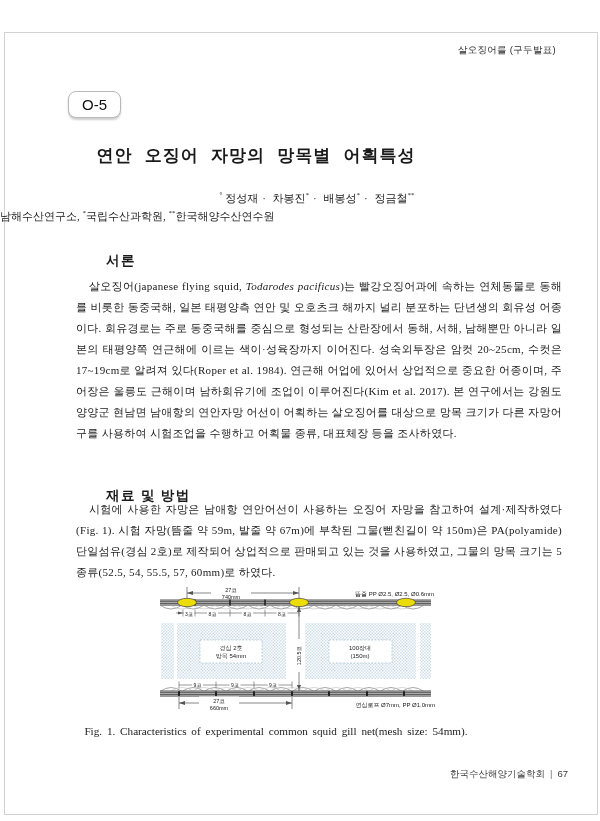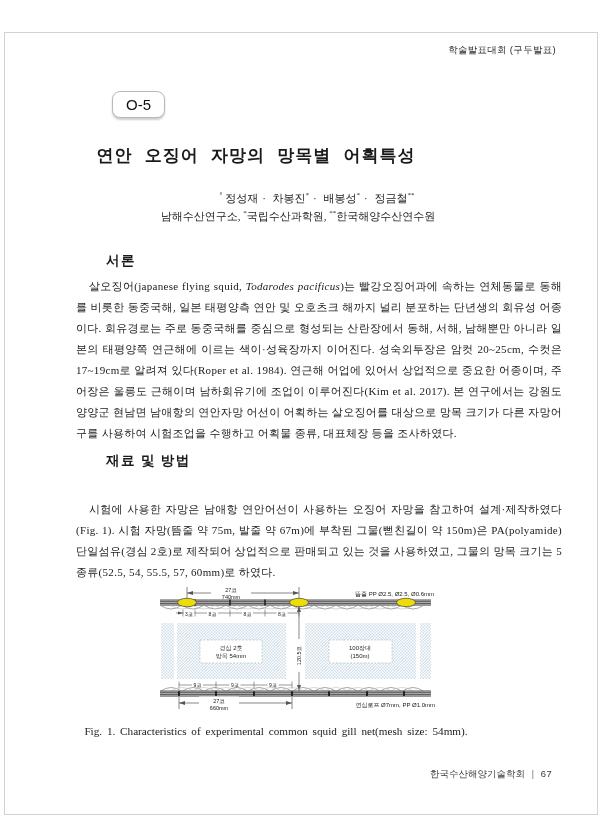--- a/index.html
+++ b/index.html
@@ -4,47 +4,47 @@
 <style>
   html,body{margin:0;padding:0;background:#ffffff;}
   body{width:600px;height:821px;position:relative;overflow:hidden;
        font-family:"Liberation Serif","DejaVu Serif",serif;color:#1a1a1a;}
   .page-border{position:absolute;left:4px;top:32px;width:594px;height:783px;
        border:1px solid #d2d2d2;box-sizing:border-box;pointer-events:none;}
   .hdr{position:absolute;top:44px;right:44px;font-family:"Liberation Sans","DejaVu Sans",sans-serif;
        font-size:9.5px;color:#2b2b2b;letter-spacing:.3px;}
   .badge{position:absolute;left:68px;top:91px;padding:4px 13px;border:1px solid #b9b9b9;
        border-radius:8px;box-shadow:0 2px 2px #cfcfcf;font-family:"Liberation Sans","DejaVu Sans",sans-serif;
-       font-size:15px;color:#111;background:#fff;margin-left:44px;}
+       font-size:15px;color:#111;background:#fff;}
   .title{position:absolute;left:0;top:144px;width:512px;text-align:center;
        font-size:17px;font-weight:bold;letter-spacing:1px;word-spacing:7px;}
   .authors{position:absolute;left:17px;top:191px;width:600px;text-align:center;font-size:11px;}
   .authors sup,.affil sup{font-size:7px;vertical-align:super;}
   .sep{padding:0 4px;}
-  .affil{position:absolute;left:0;top:209px;width:596px;text-align:center;font-size:11px;}
+  .affil{position:absolute;left:0;top:209px;width:596px;font-size:11px;}
   .sec-h{position:absolute;left:58px;font-size:13.5px;font-weight:bold;letter-spacing:1.5px;margin-left:48px;}
   .para{position:absolute;left:76px;width:486px;font-size:11px;line-height:21px;
        text-align:justify;text-indent:13px;letter-spacing:.3px;}
   .para .it{font-style:italic;}
   #sec1{top:252px;} #p1{top:276px;}
-  #sec2{top:452px;} #p2{top:499px;}
+  #sec2{top:487px;} #p2{top:499px;}
   .fig{position:absolute;left:157px;top:583px;}
   .caption{position:absolute;left:0;top:725px;width:552px;text-align:center;
        font-size:11.2px;word-spacing:2px;}
-  .footer{position:absolute;top:768px;right:48px;font-family:Liberation Mono, monospace;
+  .footer{position:absolute;top:768px;right:32px;font-family:Liberation Sans, sans-serif;
        font-size:9.5px;color:#3c3c3c;}
   .footer .div{padding:0 5px;color:#777;}
   svg text{font-family:"Liberation Sans","DejaVu Sans",sans-serif;fill:#1a1a1a;}
 </style>
 </head>
 <body>
 
 <div class="page-border"></div>
 
-<div class="hdr">학술발표대회 (구두발표)</div>
+<div class="hdr">살오징어를 (구두발표)</div>
 
 <div class="badge">O-5</div>
 
 <div class="title">연안 오징어 자망의 망목별 어획특성</div>
 
 <div class="authors">
   <sup>°</sup>
   <span>정성재</span><sup></sup><span class="sep">·</span>
   <span>차봉진</span><sup>*</sup><span class="sep">·</span>
   <span>배봉성</span><sup>*</sup><span class="sep">·</span>
@@ -52,21 +52,21 @@
 </div>
 
 <div class="affil">
   <sup></sup><span>남해수산연구소, </span><sup>*</sup><span>국립수산과학원, </span><sup>**</sup><span>한국해양수산연수원</span>
 </div>
 
 <div class="sec-h" id="sec1">서론</div>
 <div class="para" id="p1"><span>살오징어(japanese flying squid, </span><span class="it">Todarodes pacificus</span><span>)는 빨강오징어과에 속하는 연체동물로 동해를 비롯한 동중국해, 일본 태평양측 연안 및 오호츠크 해까지 널리 분포하는 단년생의 회유성 어종이다. 회유경로는 주로 동중국해를 중심으로 형성되는 산란장에서 동해, 서해, 남해뿐만 아니라 일본의 태평양쪽 연근해에 이르는 색이·성육장까지 이어진다. 성숙외투장은 암컷 20~25cm, 수컷은 17~19cm로 알려져 있다(Roper et al. 1984). 연근해 어업에 있어서 상업적으로 중요한 어종이며, 주어장은 울릉도 근해이며 남하회유기에 조업이 이루어진다(Kim et al. 2017). 본 연구에서는 강원도 양양군 현남면 남애항의 연안자망 어선이 어획하는 살오징어를 대상으로 망목 크기가 다른 자망어구를 사용하여 시험조업을 수행하고 어획물 종류, 대표체장 등을 조사하였다.</span></div>
 
 <div class="sec-h" id="sec2">재료 및 방법</div>
-<div class="para" id="p2">시험에 사용한 자망은 남애항 연안어선이 사용하는 오징어 자망을 참고하여 설계·제작하였다(Fig. 1). 시험 자망(뜸줄 약 75m, 발줄 약 67m)에 부착된 그물(뻗친길이 약 150m)은 PA(polyamide) 단일섬유(경심 2호)로 제작되어 상업적으로 판매되고 있는 것을 사용하였고, 그물의 망목 크기는 5종류(52.5, 54, 55.5, 57, 60mm)로 하였다.</div>
+<div class="para" id="p2">시험에 사용한 자망은 남애항 연안어선이 사용하는 오징어 자망을 참고하여 설계·제작하였다(Fig. 1). 시험 자망(뜸줄 약 59m, 발줄 약 67m)에 부착된 그물(뻗친길이 약 150m)은 PA(polyamide) 단일섬유(경심 2호)로 제작되어 상업적으로 판매되고 있는 것을 사용하였고, 그물의 망목 크기는 5종류(52.5, 54, 55.5, 57, 60mm)로 하였다.</div>
 
 <div class="fig">
 <svg width="300" height="142" viewBox="0 0 300 142">
   <defs>
     <pattern id="netpat" width="3" height="3" patternUnits="userSpaceOnUse">
       <rect width="3" height="3" fill="#ffffff"></rect>
       <rect width="1.5" height="1.5" fill="#cfe0ea"></rect>
       <rect x="1.5" y="1.5" width="1.5" height="1.5" fill="#cfe0ea"></rect>
     </pattern>
   </defs>

